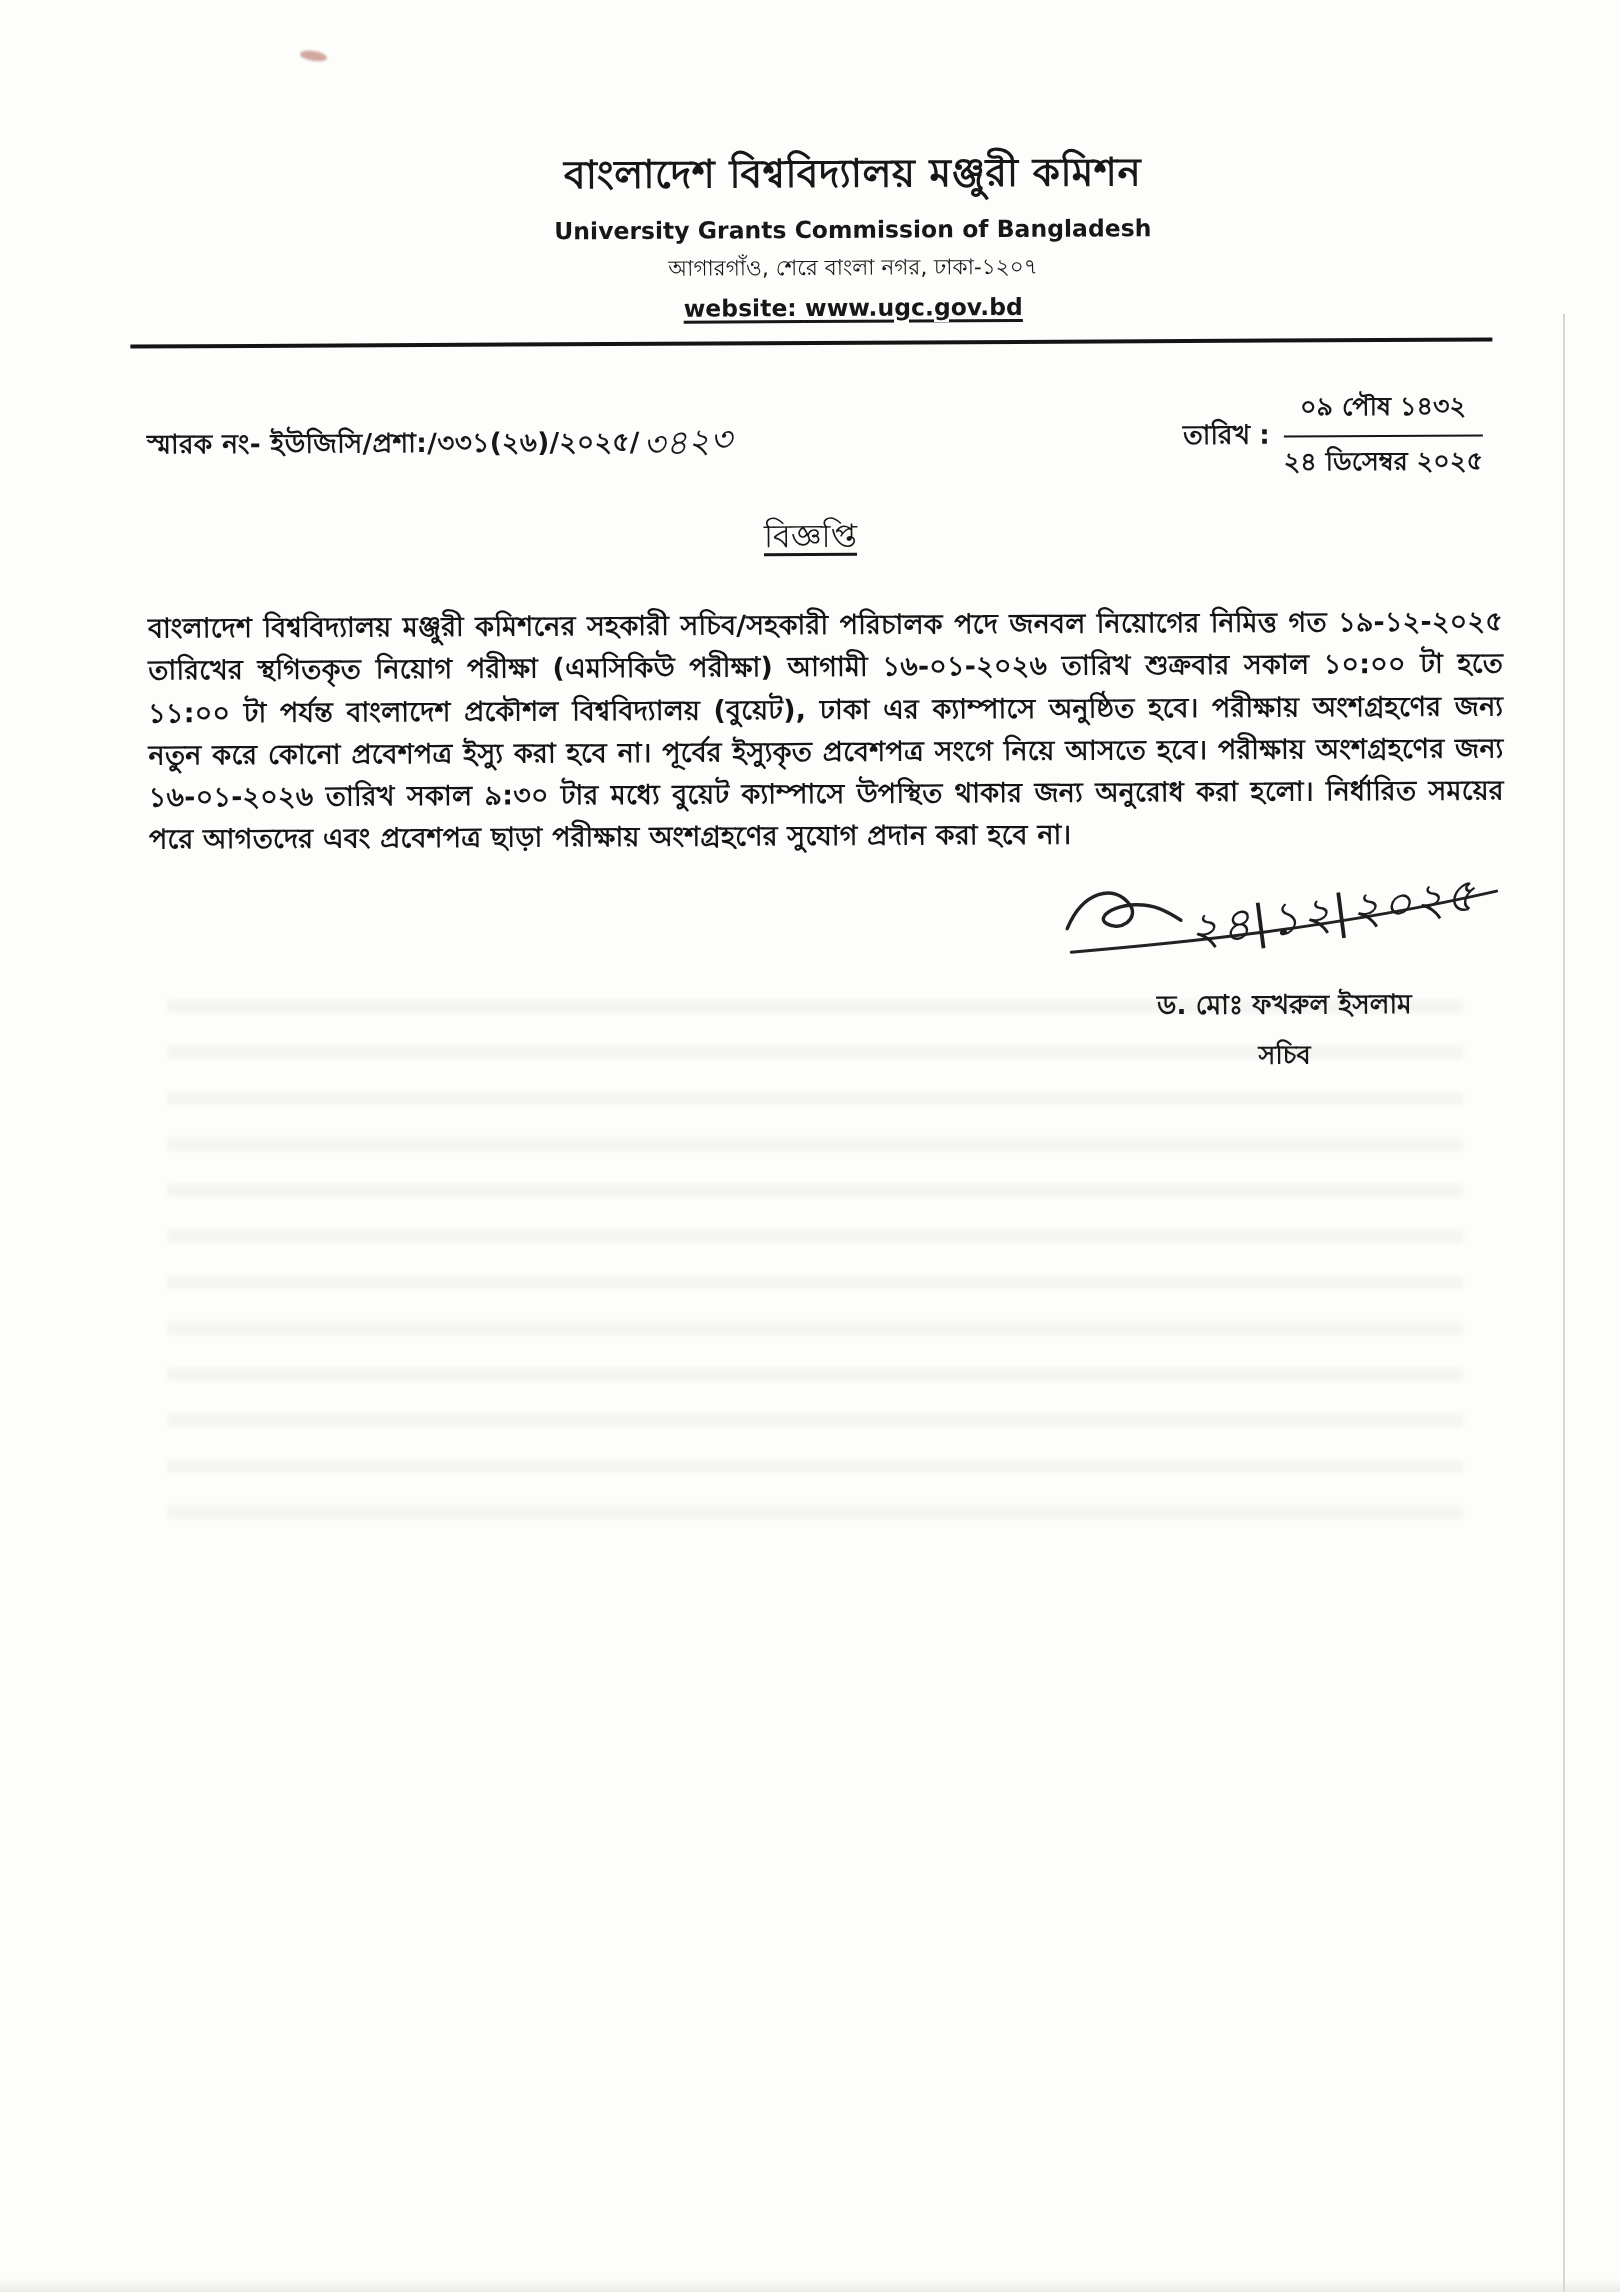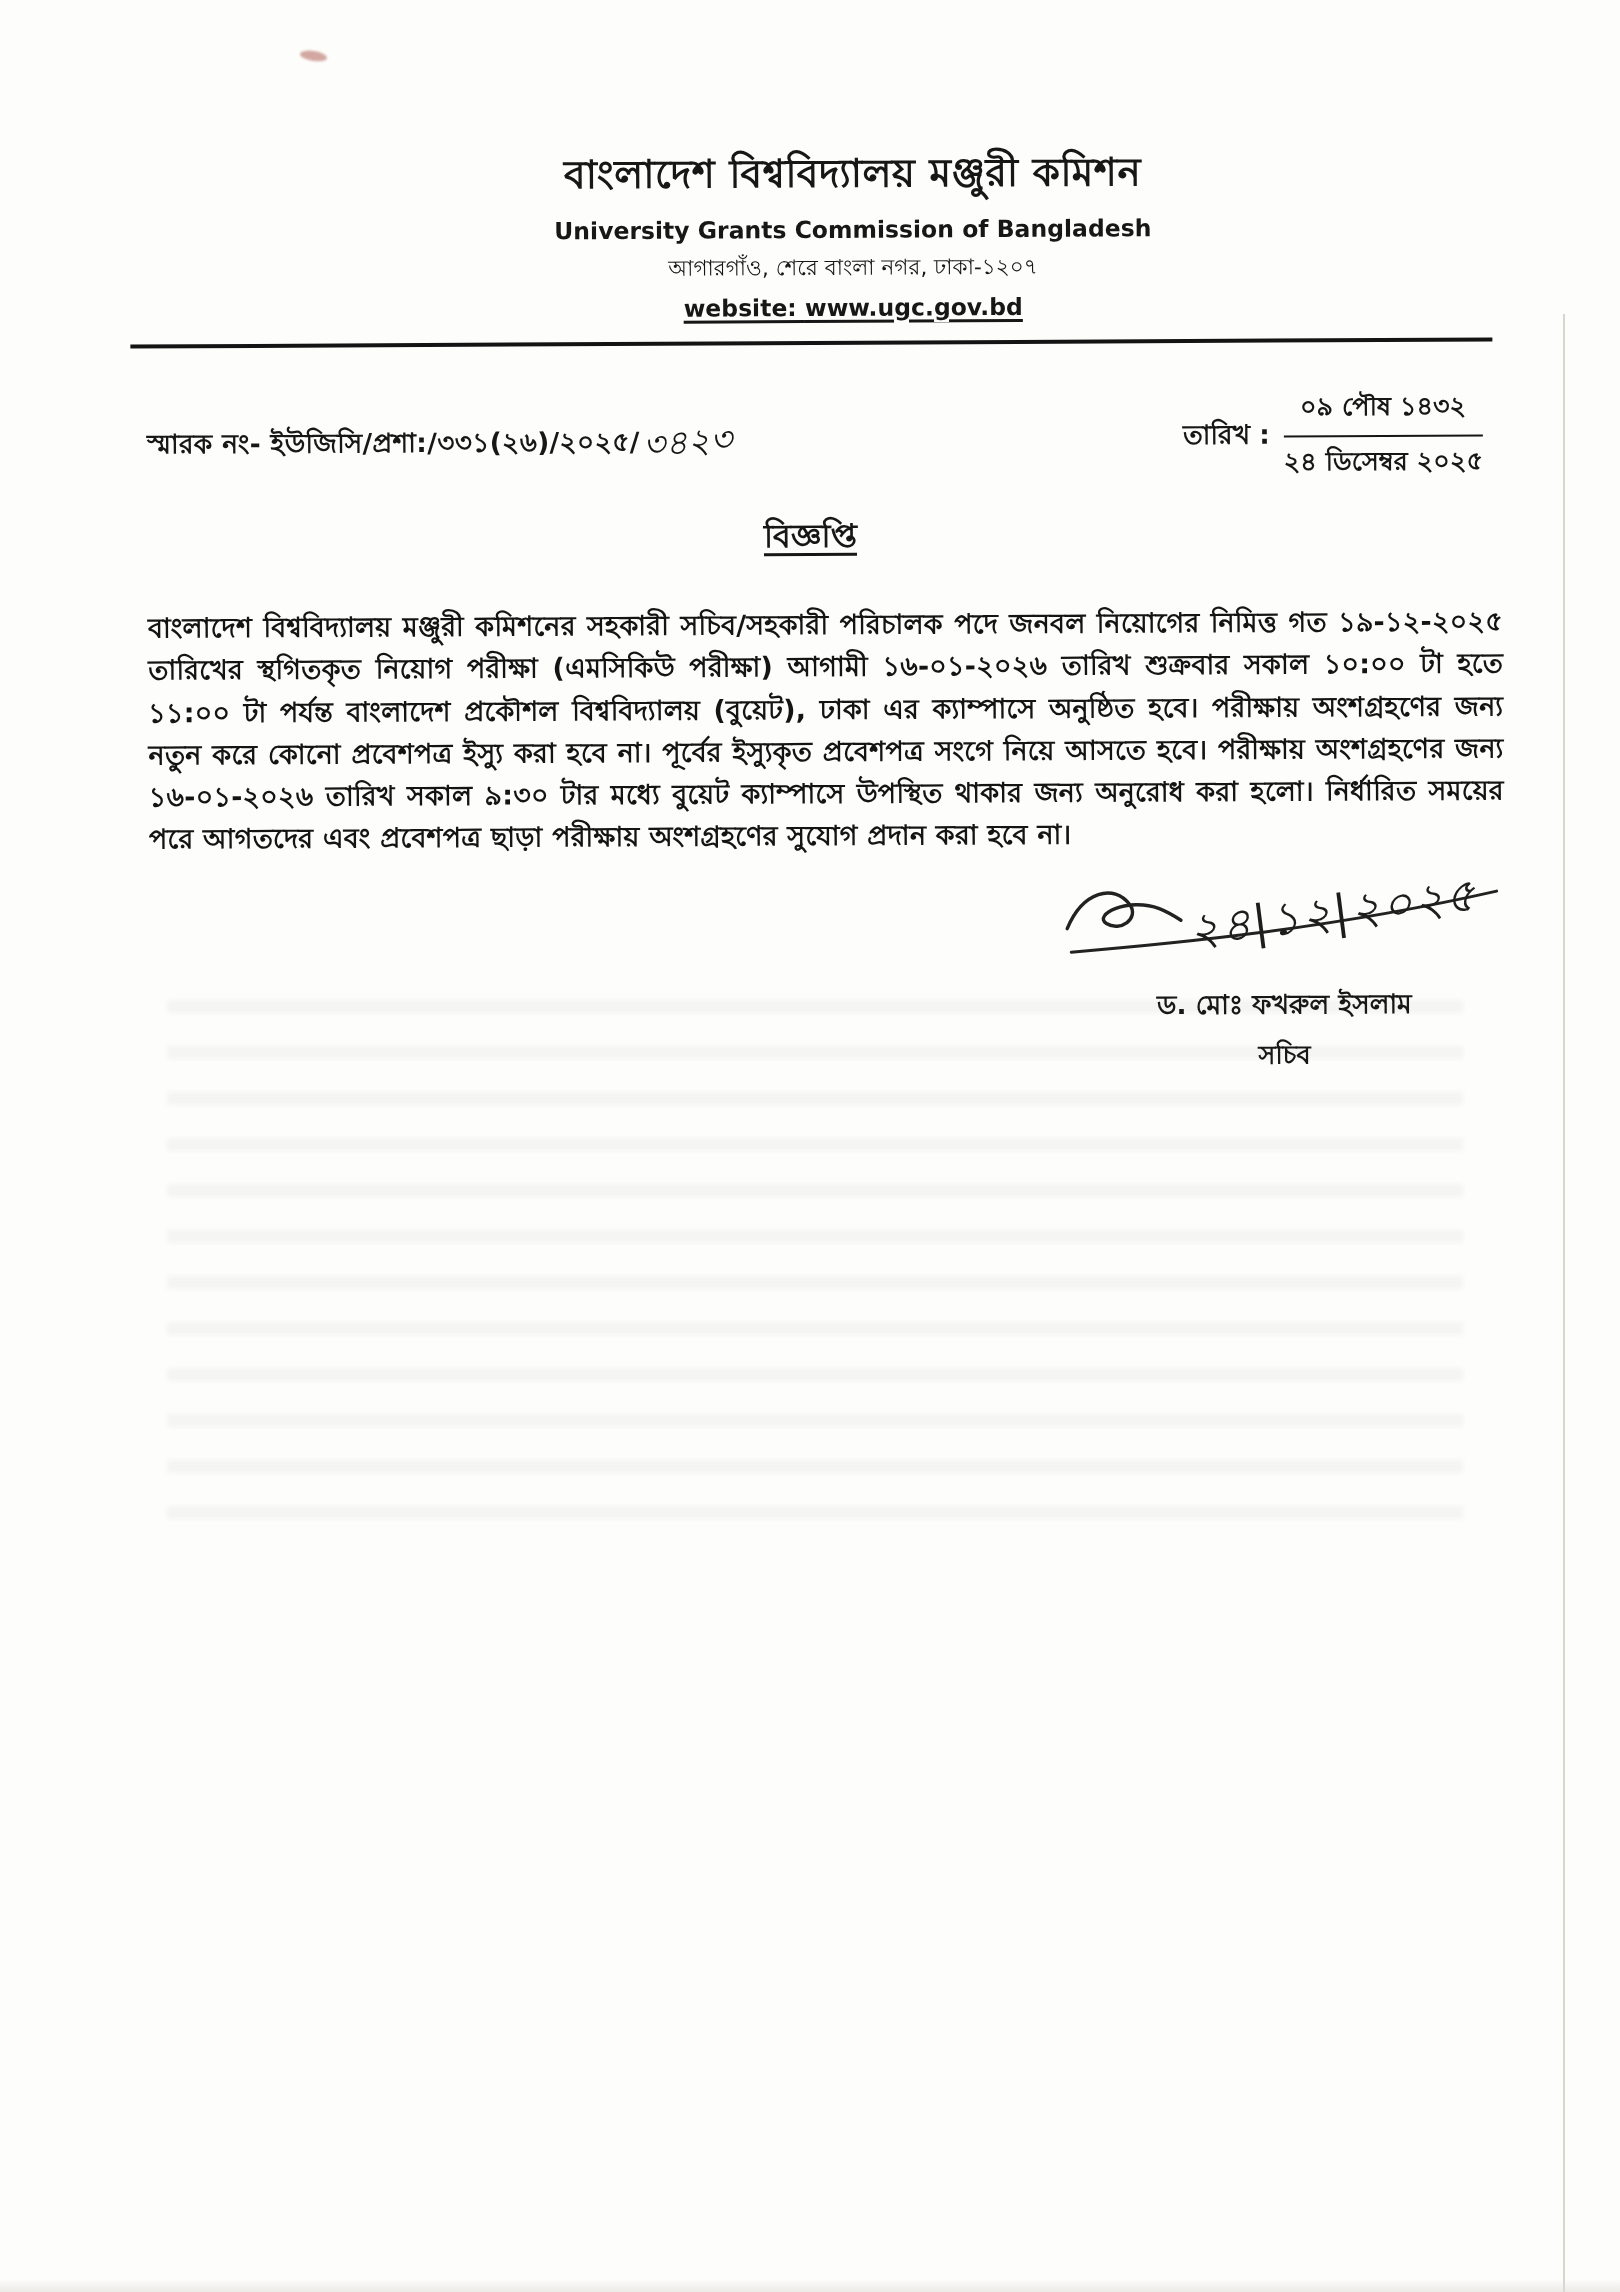--- a/index.html
+++ b/index.html
@@ -25,21 +25,21 @@
   .memo-no { font-size:26.5px; font-weight:600; padding-top:27.4px; letter-spacing:0.3px; }
   .handwritten-no { display:inline-block; font-size:34px; font-weight:500; transform:rotate(-4deg) translateY(2.9px); margin-left:2.9px; font-style:italic; }
   .date-block { display:flex; align-items:center; gap:13.7px; padding-top:5.9px; }
   .date-label { font-size:26.5px; font-weight:600;text-align:center; }
   .date-frac { display:inline-flex; flex-direction:column; text-align:center; font-size:25.5px; font-weight:700; }
   .date-top { padding:0 7.8px 4.9px; border-bottom:2.9px solid #161616; }
   .date-bottom { padding-top:4.9px; }
 
   
   .notice-title-wrap { text-align:center; margin-top:23.5px; }
-  .notice-title { font-size:32px; font-weight:700; text-decoration:underline; text-decoration-thickness:2.5px; text-underline-offset:5.9px; }
+  .notice-title { font-size:32px; font-weight:400; text-decoration:underline; text-decoration-thickness:2.5px; text-underline-offset:5.9px; }
   .body-text { margin:39px 118px 0 147px; font-size:27px; line-height:1.56; font-weight:600; text-align:justify; letter-spacing:0.2px; color:#141414; }
 
   
   .sig-block { width:461px; margin:13.7px 108px 0 auto; text-align:center; }
   .sig-scrawl { position:relative; height:116px; }
   .sig-scrawl svg { position:absolute; inset:0; }
   .sig-date { position:absolute; left:135px; top:9.8px; font-size:46px; font-style:italic; font-weight:500; transform:rotate(-7deg); letter-spacing:2px; color:#1d1d1d; white-space:nowrap; }
   .sig-name { font-size:26.5px; font-weight:700; margin-top:0; }
   .sig-title { font-size:25.5px; font-weight:600; margin-top:7.8px; }
 

